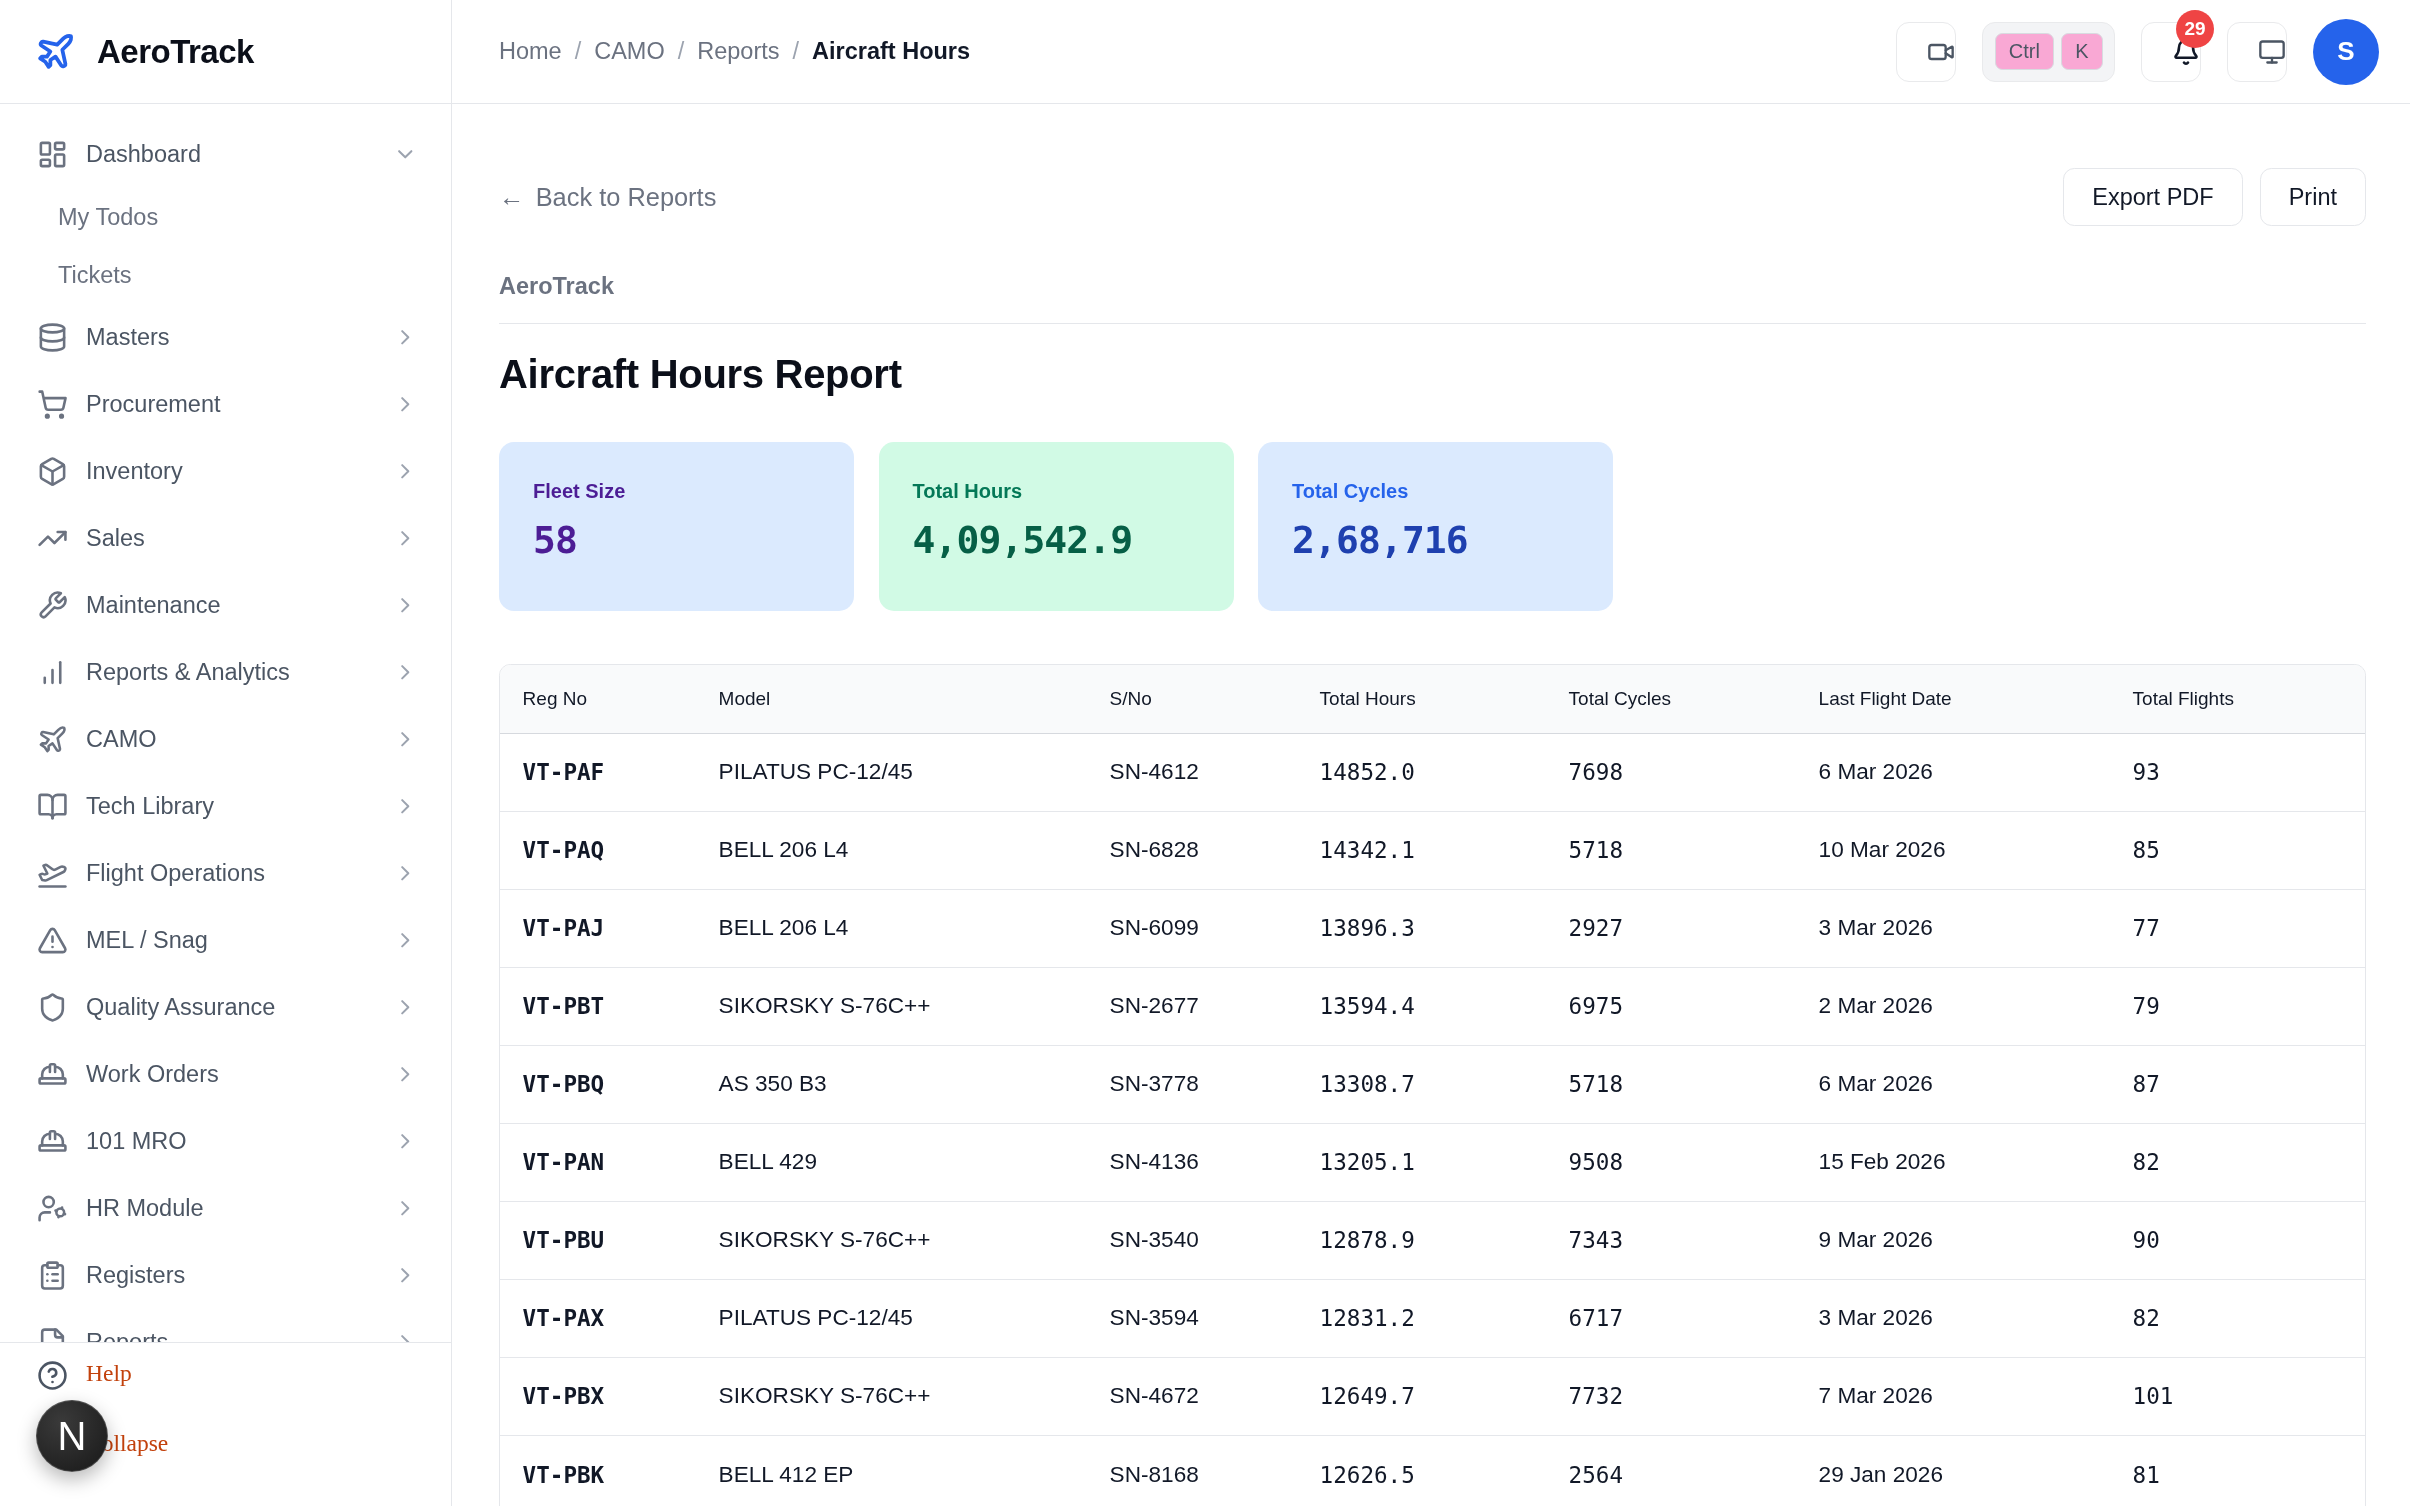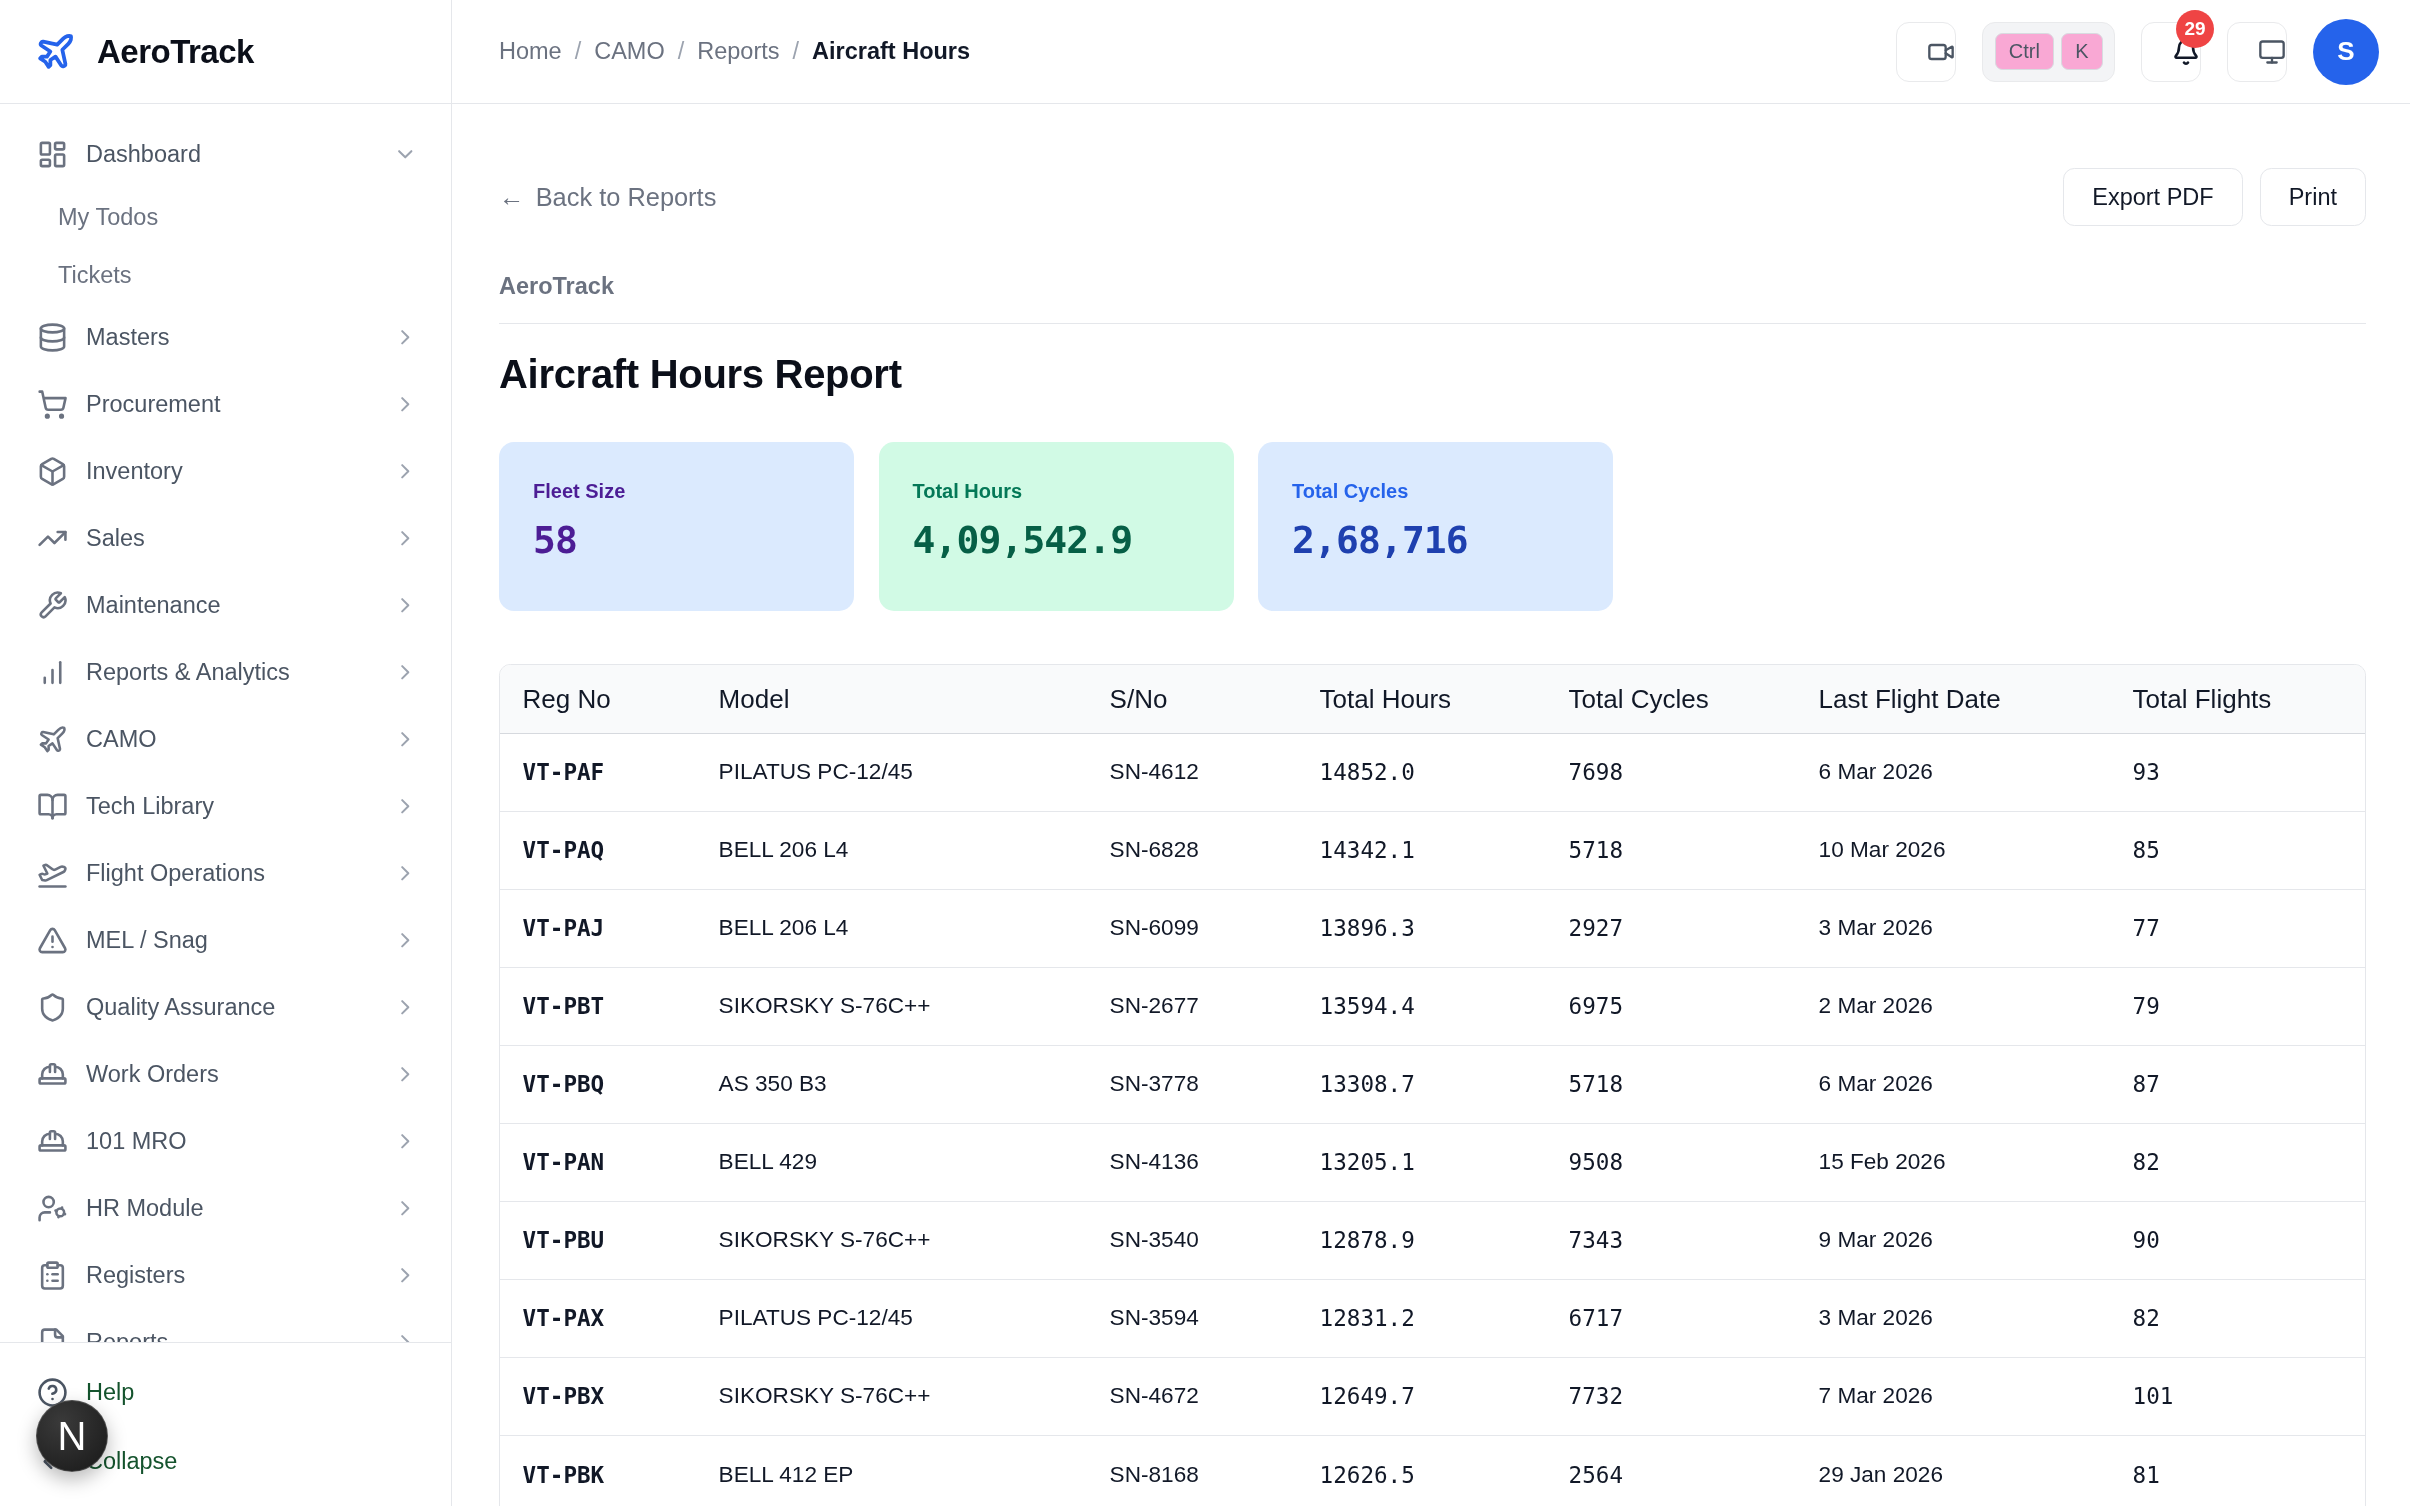--- a/index.html
+++ b/index.html
@@ -21,22 +21,22 @@
     padding:0 34px 0 37px; color:#4b5563; font-size:23.5px; font-weight:500; cursor:pointer; }
   .nav-item.sub { height:58px; padding-left:58px; font-weight:400; color:#6b7280; }
   .nav-icon { display:flex; margin-right:18px; color:#6b7280; }
   .nav-icon svg { width:31px; height:31px; }
   .nav-label { flex:1 1 auto; white-space:nowrap; }
   .nav-chevron { display:flex; color:#9ca3af; }
   .nav-chevron svg { width:24.5px; height:24.5px; }
 
   .sidebar-footer { flex:0 0 165px; border-top:0.9px solid #e5e7eb; background:#fff;
     padding-top:17px; position:relative; z-index:2; }
-  .footer-item { height:64px; display:flex; align-items:center;
-    padding:0 34px 0 37px; color:#14532d; font-size:23.5px; cursor:pointer; }
+  .footer-item { height:64px; display:flex; 
+    padding:0 34px 0 37px; color:#c2410c; font-size:23.5px; cursor:pointer;font-family:Liberation Serif, serif; }
   .footer-item + .footer-item { margin-top:5.6px; }
   .footer-item .nav-icon { color:#4b5563; }
   .dev-badge { position:absolute; left:36px; top:57px; width:72px; height:72px;
     border-radius:50%; background:radial-gradient(circle at 35% 30%, #3a3a3a, #181818);
     border:1.9px solid rgba(255,255,255,0.18); box-shadow:0 7.5px 19px rgba(0,0,0,0.28);
     display:flex; align-items:center; justify-content:center; color:#fff;
     font-size:40px; font-weight:500; z-index:5; cursor:pointer; }
 
   
   .main { flex:1 1 auto; display:flex; flex-direction:column; min-width:0; }
@@ -94,21 +94,21 @@
   .stat-card.c-navy { background:#dbeafe; }
   .stat-card.c-navy .stat-label { color:#2563eb; }
   .stat-card.c-navy .stat-value { color:#1e40af; }
 
   .report-table { margin-top:53px; width:1867px; border:0.9px solid #e5e7eb;
     border-radius:11.3px 11.3px 0 0; overflow:hidden; }
   table { width:100%; border-collapse:collapse; table-layout:fixed; }
   col.c1{width:196px} col.c2{width:391px} col.c3{width:210px} col.c4{width:249px}
   col.c5{width:250px} col.c6{width:314px} col.c7{width:258px}
   thead th { height:68px; background:#f9fafb; text-align:left; vertical-align:middle;
-    padding-left:22.6px; font-size:26px; font-weight:500; color:#111827;
+    padding-left:22.6px; font-size:19px; font-weight:500; color:#111827;
     border-bottom:0.9px solid #d6d9de; }
   tbody td { height:78px; vertical-align:middle; padding-left:22.6px; font-size:22.6px;
     color:#111827; border-top:0.9px solid #e5e7eb; white-space:nowrap; }
   tbody tr:first-child td { border-top:none; }
   td.mono { font-family:"DejaVu Sans Mono", monospace; font-size:22.6px; }
   td.reg { font-family:"DejaVu Sans Mono", monospace; font-weight:700; }
 </style>
 </head>
 <body>
 

